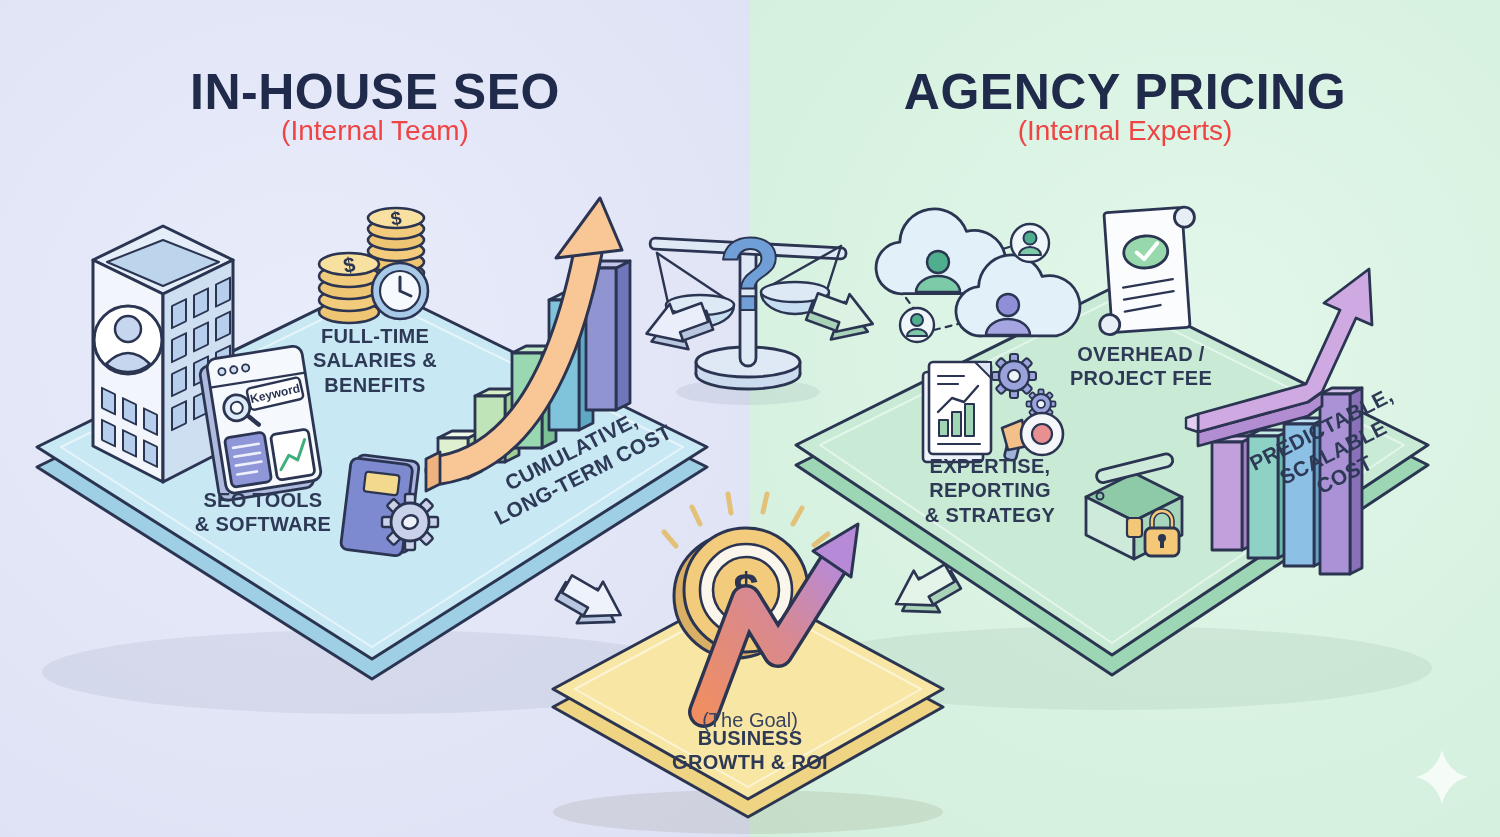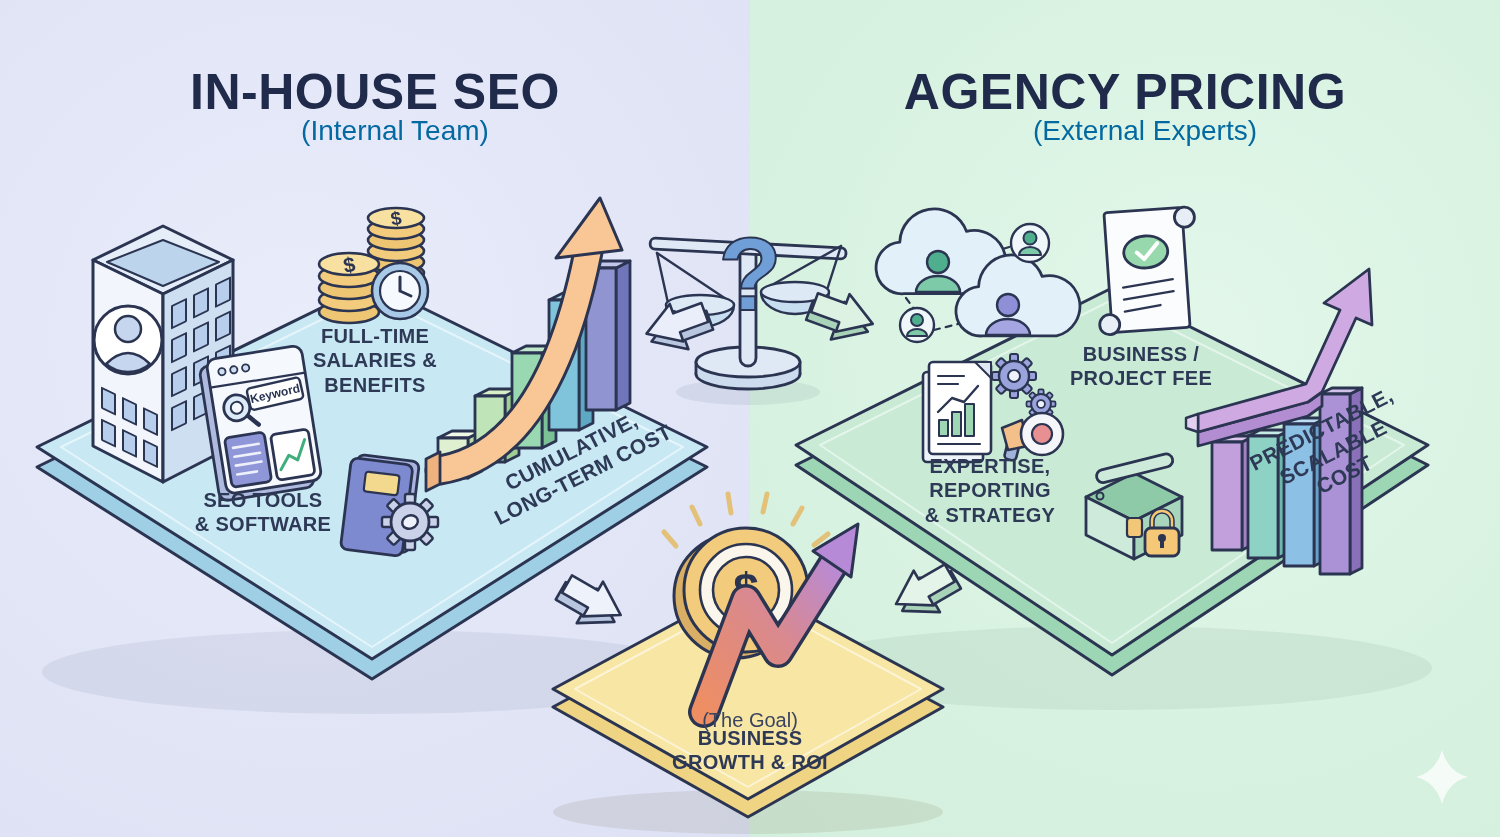--- a/index.html
+++ b/index.html
@@ -10,21 +10,21 @@
   .bg-half{position:absolute;top:0;height:837px;width:750px;}
   #bg-left{left:0;background:radial-gradient(circle at 40% 40%, #e9ecfa 0%, #e1e5f6 60%, #dde1f4 100%);}
   #bg-right{left:750px;background:radial-gradient(circle at 60% 40%, #e2f7ea 0%, #d8f2e1 60%, #d3efdd 100%);}
   #scene{position:absolute;left:0;top:0;}
   .title{
     position:absolute;transform:translate(-50%,-50%);
     font-size:50px;font-weight:700;letter-spacing:.5px;color:#202a4a;white-space:nowrap;
   }
   .subtitle{
     position:absolute;transform:translate(-50%,-50%);
-    font-size:28px;font-weight:500;color:#0369a1;white-space:nowrap;margin-left:20px;
+    font-size:28px;font-weight:500;color:#ef4444;white-space:nowrap;
   }
   .lbl{
     position:absolute;transform:translate(-50%,-50%);
     font-size:20px;line-height:1.22;font-weight:700;text-align:center;
     letter-spacing:.3px;color:#2e3956;white-space:pre-line;
   }
   .lbl.rot{transform:translate(-50%,-50%) rotate(-27deg);font-size:21px;}
   .goal-sub{
     position:absolute;transform:translate(-50%,-50%);
     font-size:20px;font-weight:500;color:#3a445f;white-space:nowrap;
@@ -421,31 +421,31 @@
         <polygon points="813,551 858,524 851,577" fill="#b78ad8" stroke-width="3"></polygon>
       </g>
     </g>
 
     <path d="M1442,750 q6,22 26,27 q-20,5 -26,27 q-6,-22 -26,-27 q20,-5 26,-27 Z" fill="#ffffff" opacity="0.75" stroke="none"></path>
   </svg>
 
   <div class="title" style="left:375px;top:92px">IN-HOUSE SEO</div>
   <div class="subtitle" style="left:375px;top:131px">(Internal Team)</div>
   <div class="title" style="left:1125px;top:92px">AGENCY PRICING</div>
-  <div class="subtitle" style="left:1125px;top:131px">(External Experts)</div>
+  <div class="subtitle" style="left:1125px;top:131px">(Internal Experts)</div>
 
   <div class="lbl" style="left:375px;top:361px">FULL-TIME
 SALARIES &amp;
 BENEFITS</div>
   <div class="lbl" style="left:263px;top:512px">SEO TOOLS
 &amp; SOFTWARE</div>
   <div class="lbl rot" style="left:577px;top:463px">CUMULATIVE,
 LONG-TERM COST</div>
 
-  <div class="lbl" style="left:1141px;top:366px">BUSINESS /
+  <div class="lbl" style="left:1141px;top:366px">OVERHEAD /
 PROJECT FEE</div>
   <div class="lbl" style="left:990px;top:491px">EXPERTISE,
 REPORTING
 &amp; STRATEGY</div>
   <div class="lbl rot" style="left:1333px;top:452px">PREDICTABLE,
 SCALABLE COST</div>
 
   <div class="lbl" style="left:750px;top:750px">BUSINESS
 GROWTH &amp; ROI</div>
   <div class="goal-sub" style="left:750px;top:720px">(The Goal)</div>

